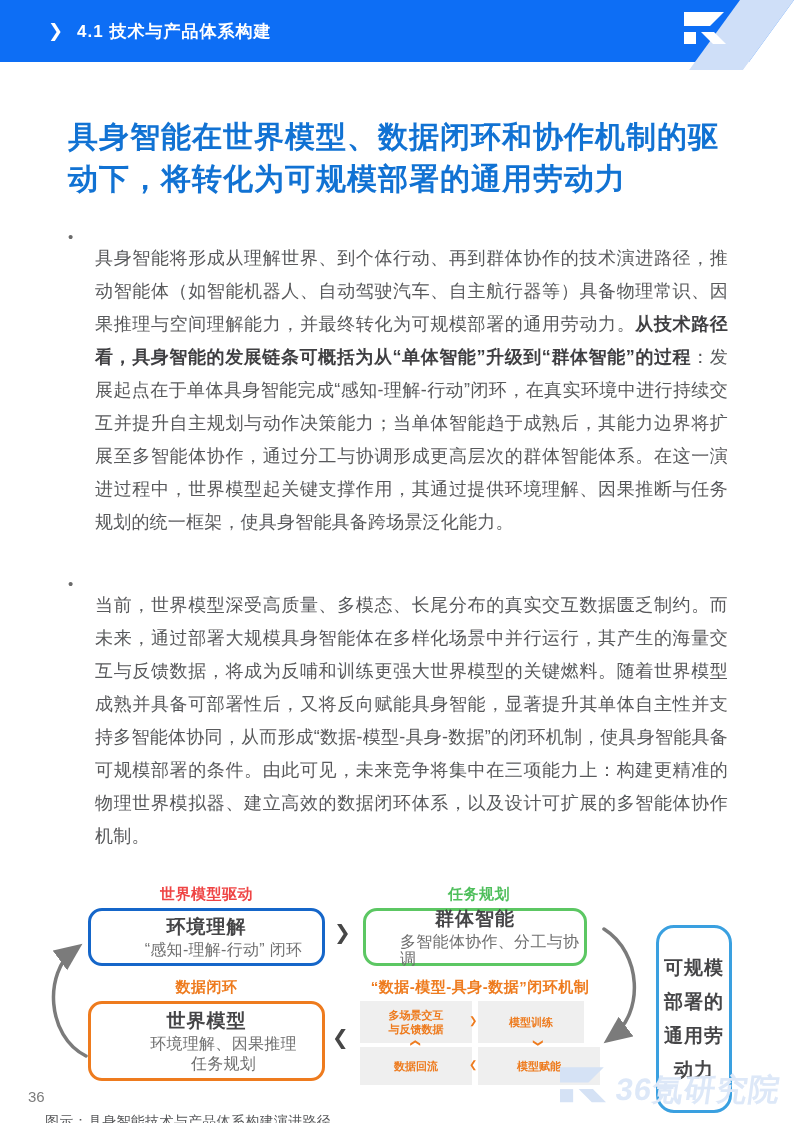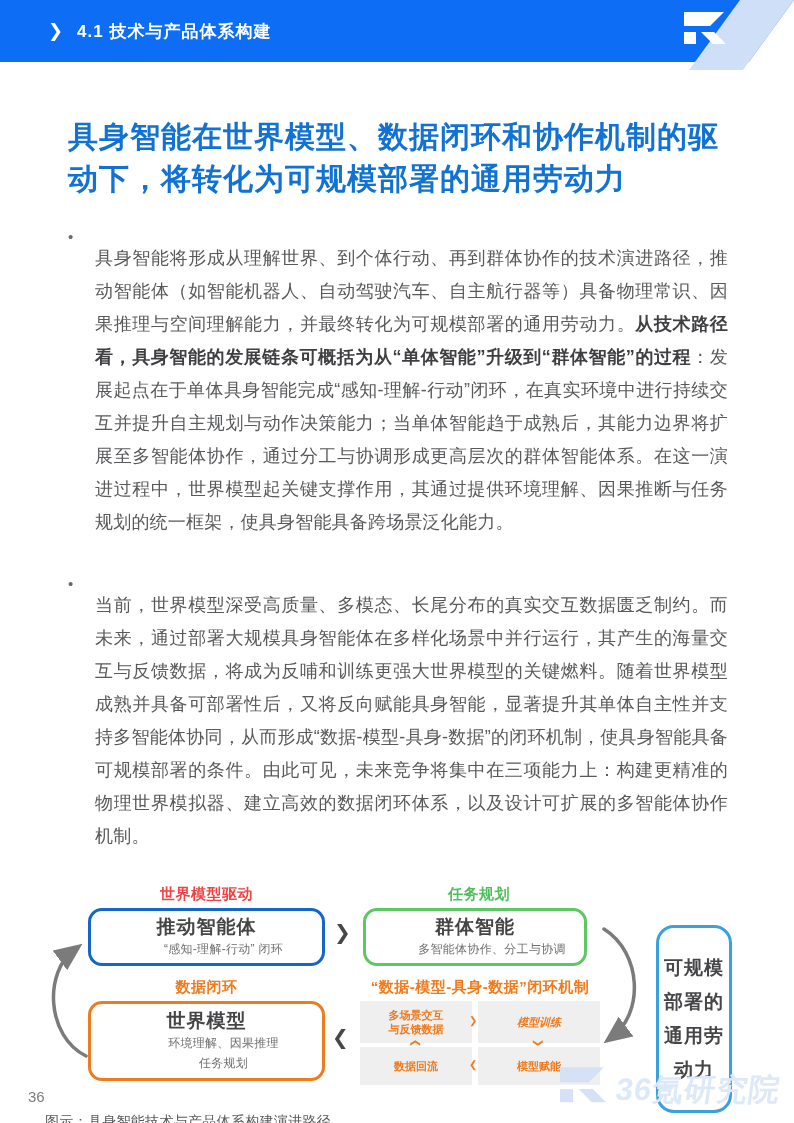--- a/index.html
+++ b/index.html
@@ -28,28 +28,28 @@
   .diagram{position:relative;height:215px;margin-top:6px;}
   .dg-label{position:absolute;font-size:15px;font-weight:bold;text-align:center;letter-spacing:0.5px;}
   .lab-blue{color:#ef4444;}
   .lab-green{color:#4fbf5c;}
   .lab-orange{color:#ee7b1e;}
   .dg-box{position:absolute;background:#fff;border-radius:14px;display:flex;flex-direction:column;align-items:center;justify-content:center;box-sizing:border-box;}
   .box-single{left:88px;top:23px;width:237px;height:58px;border:3px solid #1566c9;}
   .box-group{left:363px;top:23px;width:224px;height:58px;border:3px solid #5cc763;}
   .box-world{left:88px;top:116px;width:237px;height:80px;border:3px solid #ee7b1e;}
   .box-title{font-size:19px;font-weight:bold;color:#454547;letter-spacing:1px;line-height:22px;}
-  .box-sub{font-size:12px;color:#6f6f6f;margin-top:3px;line-height:17px;letter-spacing:0.3px;margin-left:34px;}
+  .box-sub{font-size:16px;color:#6f6f6f;margin-top:3px;line-height:17px;letter-spacing:0.3px;margin-left:34px;}
   .big-chevron{position:absolute;color:#474747;font-size:20px;font-weight:bold;line-height:1;}
   .outcome{left:656px;top:12px;width:76px;height:188px;border:3px solid #3aa0e0;border-radius:18px;margin-top:28px;}
   .outcome-text{width:60px;font-size:19px;font-weight:bold;color:#454547;line-height:34px;letter-spacing:1px;text-align:center;word-break:break-all;}
   
   .cell{position:absolute;background:#efefef;display:flex;align-items:center;justify-content:center;text-align:center;color:#ee7b1e;font-size:11px;font-weight:bold;line-height:14px;}
   .cell-tl{left:360px;top:116px;width:112px;height:42px;}
-  .cell-tr{left:478px;top:116px;width:122px;height:42px;font-style:italic;}
+  .cell-tr{left:478px;top:116px;width:106px;height:42px;}
   .cell-bl{left:360px;top:162px;width:112px;height:38px;}
   .cell-br{left:478px;top:162px;width:122px;height:38px;}
   .cell-tl span{display:inline-block;width:60px;}
   .mini-chevron{position:absolute;color:#ee7b1e;font-size:10px;font-weight:bold;line-height:1;}
   .rot-up{transform:rotate(-90deg);}
   .rot-down{transform:rotate(90deg);}
   .arc{position:absolute;}
   
   .caption{margin:10px 0 0 45px;font-size:14px;line-height:23px;color:#57585a;letter-spacing:0.3px;}
   .page-number{position:absolute;left:28px;bottom:18px;font-size:15px;color:#7c7c7c;}
@@ -90,21 +90,21 @@
     <p class="btext"><span>当前，世界模型深受高质量、多模态、长尾分布的真实交互数据匮乏制约。而未来，通过部署大规模具身智能体在多样化场景中并行运行，其产生的海量交互与反馈数据，将成为反哺和训练更强大世界模型的关键燃料。随着世界模型成熟并具备可部署性后，又将反向赋能具身智能，显著提升其单体自主性并支持多智能体协同，从而形成“数据-模型-具身-数据”的闭环机制，使具身智能具备可规模部署的条件。由此可见，未来竞争将集中在三项能力上：构建更精准的物理世界模拟器、建立高效的数据闭环体系，以及设计可扩展的多智能体协作机制。</span><b></b><span></span></p>
   </div>
 </div>
 
 <div class="diagram">
 
   <div class="dg-label lab-blue" style="left:88px;top:0;width:237px;">世界模型驱动</div>
   <div class="dg-label lab-green" style="left:363px;top:0;width:232px;">任务规划</div>
 
   <div class="dg-box box-single">
-    <div class="box-title">推动智能体</div>
+    <div class="box-title">环境理解</div>
     <div class="box-sub">“感知-理解-行动” 闭环</div>
   </div>
 
   <span class="big-chevron" style="left:334px;top:37px;">❯</span>
 
   <div class="dg-box box-group">
     <div class="box-title">群体智能</div>
     <div class="box-sub">多智能体协作、分工与协调</div>
   </div>
 

